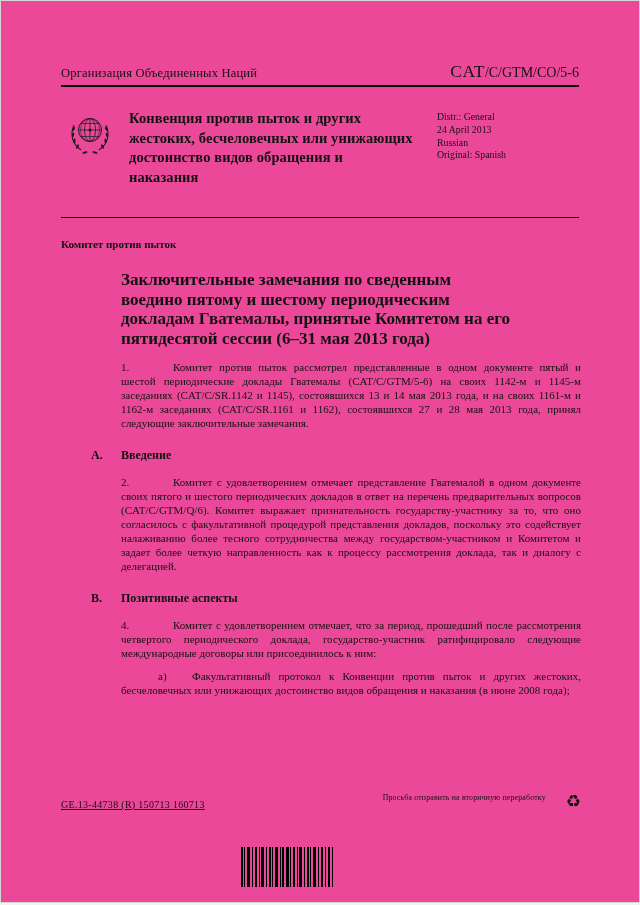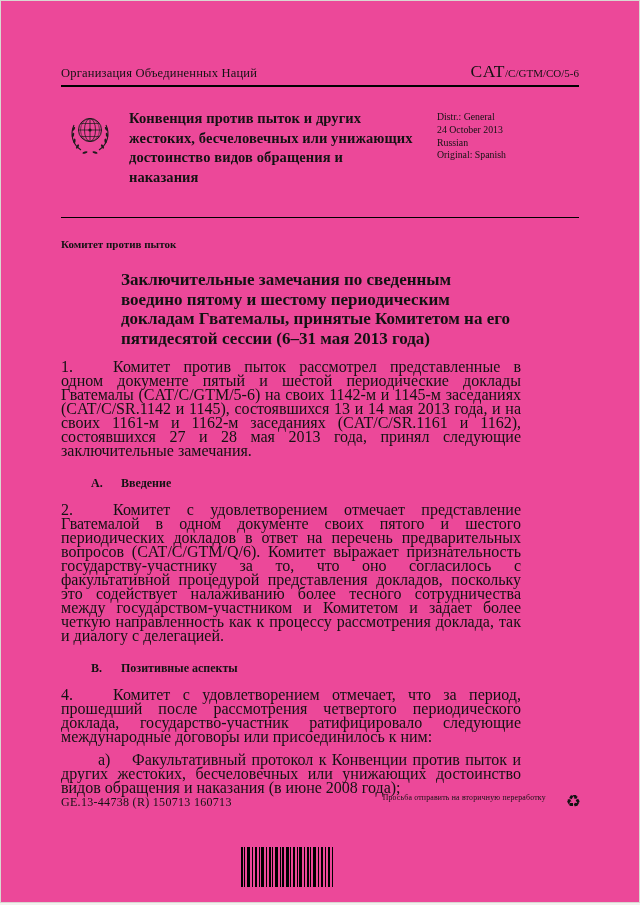--- a/index.html
+++ b/index.html
@@ -21,21 +21,21 @@
   
   .top-row {
     padding-top:52px;
     display:flex;
     justify-content:space-between;
     align-items:baseline;
   }
   .org-name { font-size:12.5px; letter-spacing:.2px; }
   .doc-symbol { font-size:12px; white-space:nowrap; }
   .doc-symbol .sym-main { font-size:17.5px; letter-spacing:.5px; }
-  .doc-symbol .sym-suffix { font-size:11px; }
+  .doc-symbol .sym-suffix { font-size:14px; }
   .rule-thick { margin-top:3px; border-bottom:2.5px solid #000; }
   
   .masthead { margin-top:22px; display:flex; align-items:flex-start; }
   .emblem { width:50px; height:50px; margin-left:4px; flex:0 0 auto; }
   .conv-title {
     margin-left:14px;
     width:286px;
     font-size:14.5px;
     font-weight:bold;
     line-height:19.5px;
@@ -53,22 +53,23 @@
   .committee { margin-top:20px; font-size:11px; font-weight:bold; }
   .doc-title {
     margin-top:20px;
     margin-left:60px;
     width:392px;
     font-size:17px;
     font-weight:bold;
     line-height:19.5px;
   }
   .para {
+    margin-left:60px;
     width:460px;
-    font-size:16px;
+    font-size:11px;
     line-height:14px;
     text-align:justify;
   }
   .para .pnum { display:inline-block; width:52px; }
   .para.p1 { margin-top:12px; }
   .para.p2 { margin-top:12px; }
   .para.p3 { margin-top:11px; }
   .para.p4 { margin-top:12px; }
   .para.sub { text-indent:37px; margin-top:9px; }
   .para.sub .pnum { width:34px; text-indent:0; }
@@ -80,21 +81,21 @@
   }
   .section-head .letter { display:inline-block; width:30px; }
   
   .footer-row {
     position:absolute;
     left:60px; right:58px; top:792px;
     display:flex;
     justify-content:space-between;
     align-items:flex-end;
   }
-  .doc-id { font-size:12px; letter-spacing:.3px; }
+  .doc-id { font-size:10px; letter-spacing:.3px;text-decoration:underline; }
   .recycle-wrap { display:flex; gap:20px; }
   .recycle-note { font-size:7.8px; letter-spacing:.2px; }
   .recycle-glyph { font-size:17px; line-height:1; }
   .barcode {
     position:absolute;
     left:240px; top:846px;
     width:94px; height:40px;
   }
 </style>
 </head>
@@ -135,21 +136,21 @@
           <ellipse cx="40.5" cy="32" rx="2.4" ry="1.1" transform="rotate(85 40.5 32)"></ellipse>
           <ellipse cx="37.5" cy="37.5" rx="2.4" ry="1.1" transform="rotate(60 37.5 37.5)"></ellipse>
           <ellipse cx="20" cy="43.5" rx="2.6" ry="1.1" transform="rotate(-15 20 43.5)"></ellipse>
           <ellipse cx="30" cy="43.5" rx="2.6" ry="1.1" transform="rotate(15 30 43.5)"></ellipse>
         </g>
       </svg>
     </div>
     <h1 class="conv-title">Конвенция против пыток и других жестоких, бесчеловечных или унижающих достоинство видов обращения и наказания</h1>
     <div class="distr-block">
       <div>Distr.: General</div>
-      <div>24 October 2013</div>
+      <div>24 April 2013</div>
       <div>Russian</div>
       <div>Original: Spanish</div>
     </div>
   </div>
   <div class="rule-thin"></div>
 
   <main>
     <h2 class="committee">Комитет против пыток</h2>
 
     <h3 class="doc-title">Заключительные замечания по сведенным воедино пятому и шестому периодическим докладам Гватемалы, принятые Комитетом на его пятидесятой сессии (6–31 мая 2013 года)</h3>

